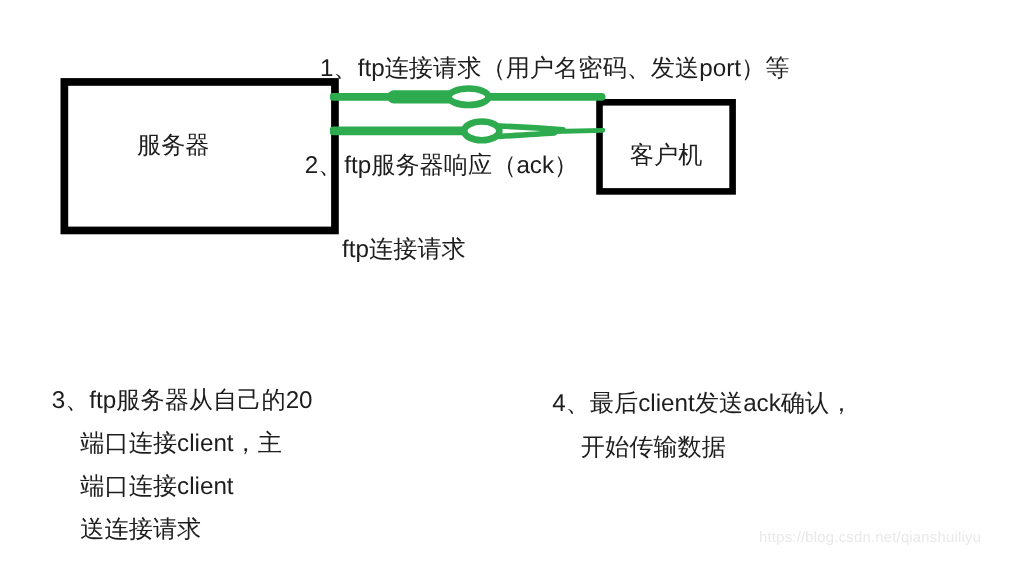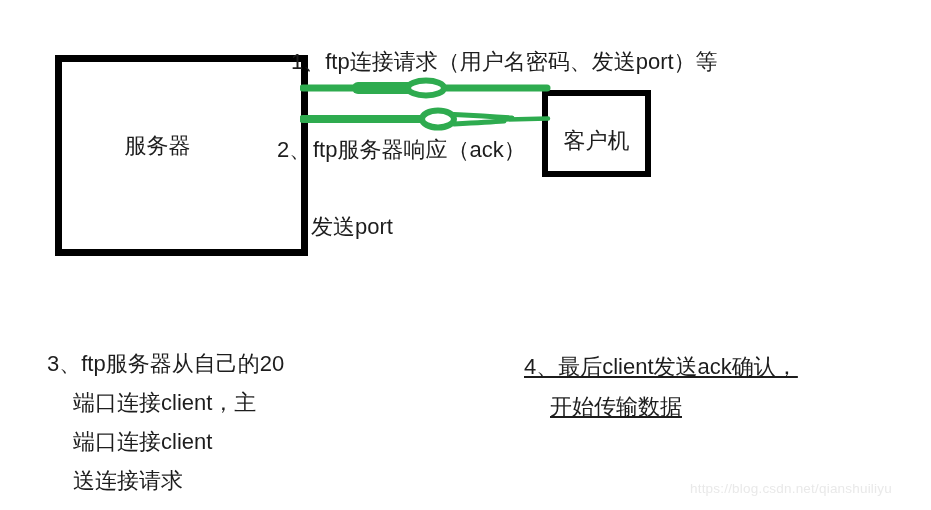--- a/index.html
+++ b/index.html
@@ -15,40 +15,40 @@
   .box {
     position: absolute;
     box-sizing: border-box;
     display: flex;
     align-items: center;
     justify-content: center;
     font-size: 22px;
     background: transparent;
   }
   .server-box {
-    left: 55px; top: 55px;
-    width: 253px; height: 201px;
+    left: 55px; top: 71px;
+    width: 253px; height: 142px;
     border: 7px solid var(--box-border, #000);
     text-align: center;
   }
   .server-box .label { transform: translate(-24px, -10px); }
   .client-box {
     left: 542px; top: 90px;
-    width: 109px; height: 87px;
+    width: 127px; height: 87px;
     border: 6px solid var(--box-border, #000);
   }
   .client-box .label { transform: translate(0, 7px); }
   .txt {
     position: absolute;
     font-size: 22px;
     line-height: 26px;
     white-space: nowrap;
   }
   .step3-block { left: 47px; top: 344px; line-height: 39px; }
-  .step4-block { left: 524px; top: 347px; line-height: 40px; text-decoration: underline; }
+  .step4-block { left: 502px; top: 347px; line-height: 40px; }
   .indent { padding-left: 26px; }
   .arrow { position: absolute; }
   .arrow .stroke { stroke: var(--arrow-green, #2eab4f); fill: none; stroke-linecap: round; }
   .arrow .loop { stroke: var(--arrow-green, #2eab4f); fill: #ffffff; }
   .watermark {
     position: absolute;
     left: 690px; top: 481px;
     font-size: 13.5px;
     letter-spacing: 0.2px;
     color: var(--watermark, #e9e9e9);
@@ -79,21 +79,21 @@
     <ellipse class="loop" cx="138" cy="13" rx="16" ry="8.5" stroke-width="6"></ellipse>
     <path class="stroke" d="M154 8.5 C175 9.5 192 10.5 212 12" stroke-width="5"></path>
     <path class="stroke" d="M154 18 C172 17 190 16 204 15" stroke-width="5"></path>
     <path class="stroke" d="M204 13.5 L248 12.5" stroke-width="4.5"></path>
   </svg>
 
   <div class="txt" style="left:291px; top:49px;">1、ftp连接请求（用户名密码、发送port）等</div>
 
   <div class="txt" style="left:277px; top:137px;">2、</div>
   <div class="txt" style="left:313px; top:137px;">ftp服务器响应（ack）</div>
-  <div class="txt" style="left:311px; top:214px;">发送port</div>
+  <div class="txt" style="left:311px; top:214px;">ftp连接请求</div>
 
 
   <div class="txt step3-block">
     <div>3、ftp服务器从自己的20</div>
     <div class="indent">端口连接client，主</div>
     <div class="indent">端口连接client</div>
     <div class="indent">送连接请求</div>
   </div>
 
   <div class="txt step4-block">

